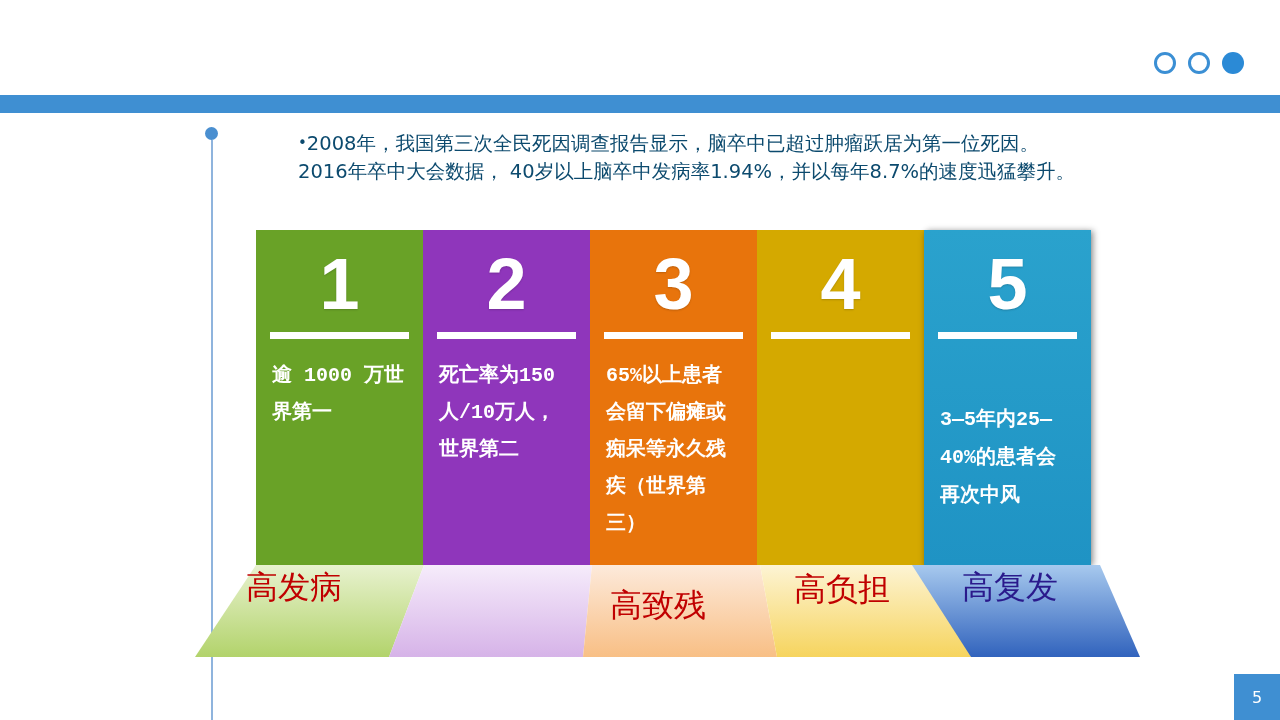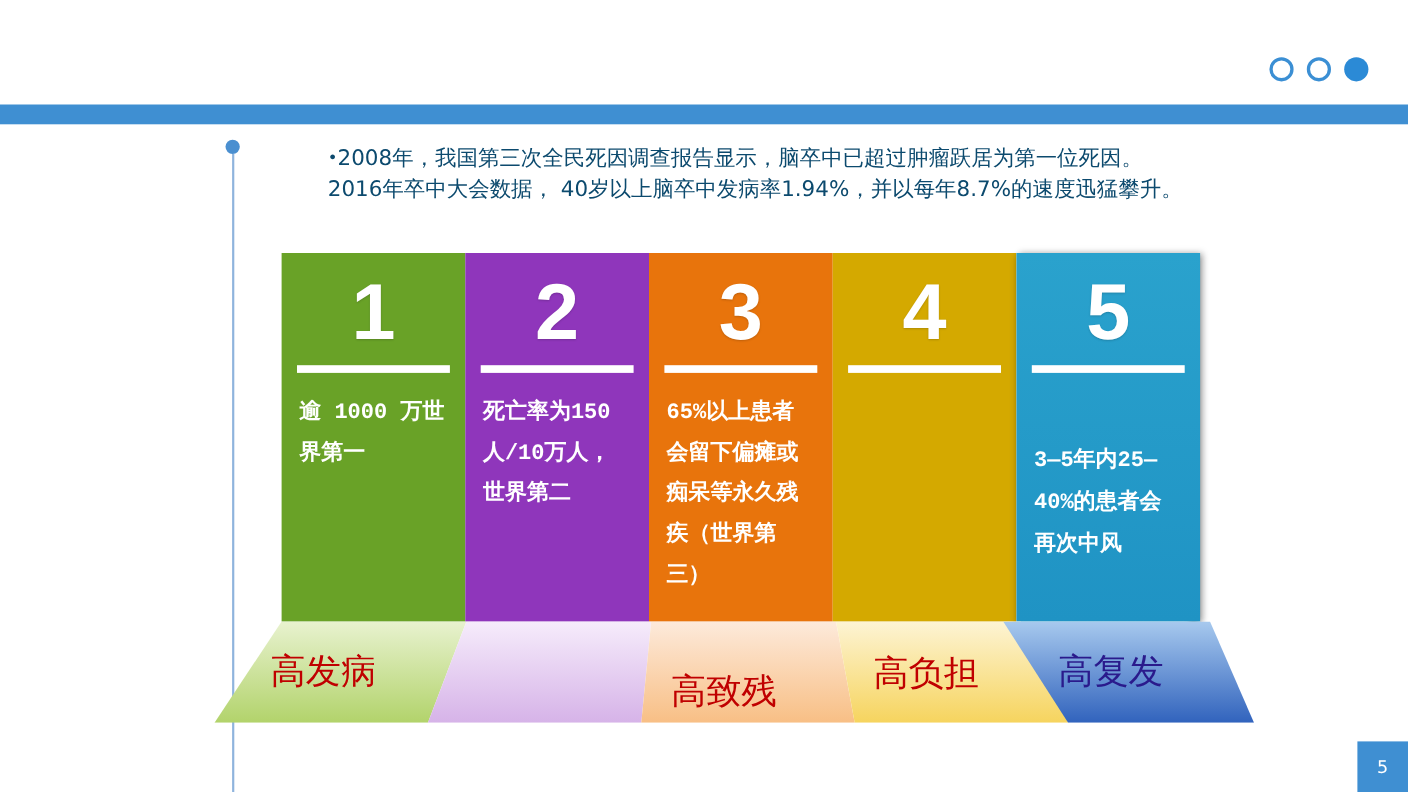--- a/index.html
+++ b/index.html
@@ -86,21 +86,21 @@
   .groupshadow{
     position:absolute; left:1081px; top:233px; width:8px; height:335px;
     background:rgba(0,0,0,.22); filter:blur(2px);
   }
   
   .base{
     position:absolute; left:190px; top:565px; width:950px; height:90px;
   }
   .base svg{ display:block;}
   .baselabels{
-    position:absolute; left:190px; top:565px; width:950px; height:90px;
+    position:absolute; left:190px; top:542px; width:950px; height:90px;
   }
   .blab{
     position:absolute;
     color:#c00000;
     font-size:32px;
     font-weight:normal;
     font-family:"DejaVu Sans","Liberation Sans",sans-serif;
     white-space:nowrap;
   }
   .blab.last{ color:#2a1a8c;}

